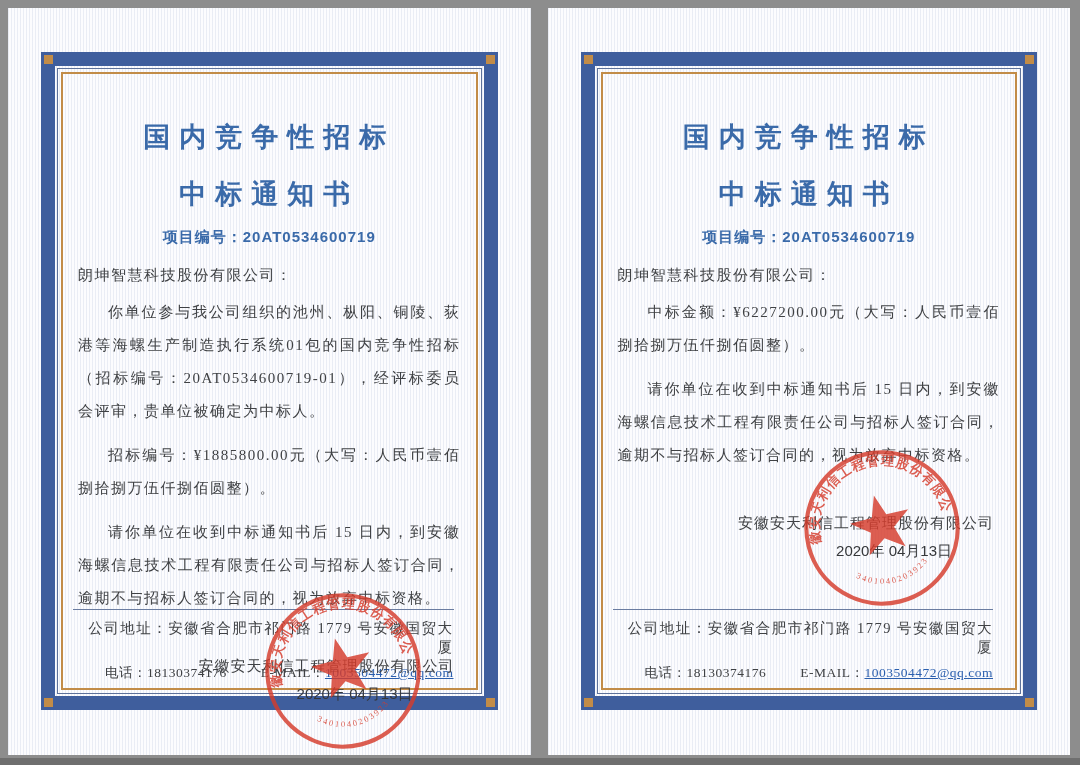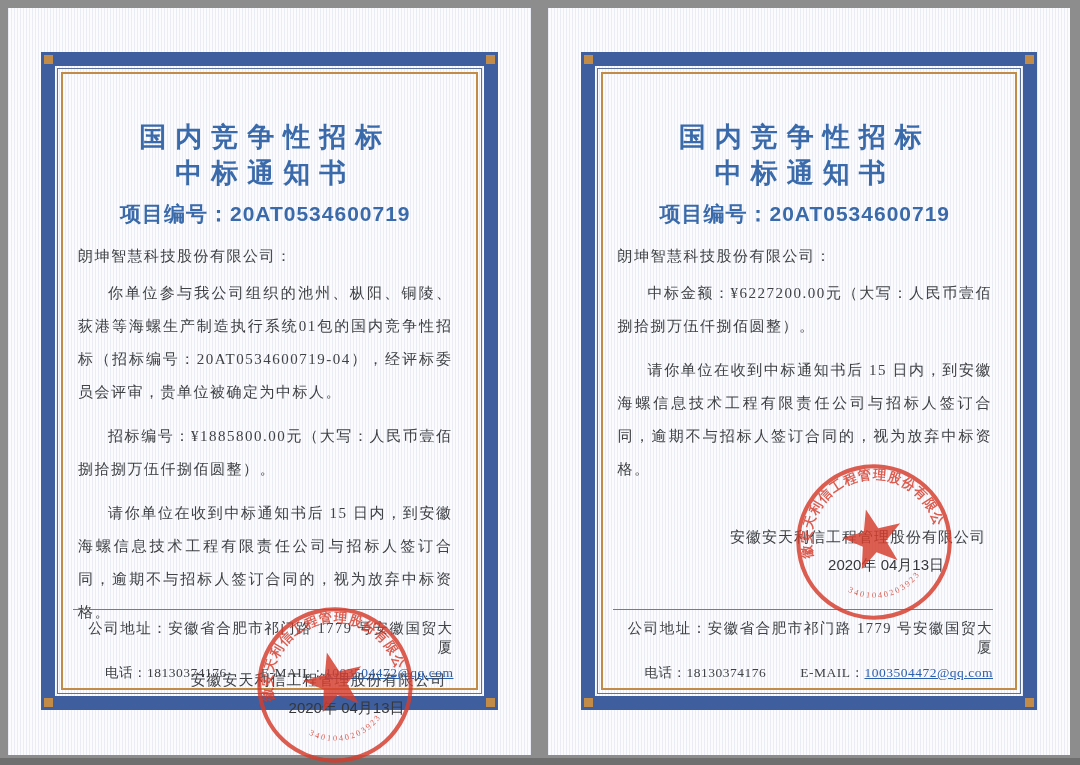--- a/index.html
+++ b/index.html
@@ -44,43 +44,43 @@
     position: absolute; width: 9px; height: 9px;
     background: #c28c48;
     z-index: 2;
   }
   .corner.tl { top: -11px; left: -11px; }
   .corner.tr { top: -11px; right: -11px; }
   .corner.bl { bottom: -11px; left: -11px; }
   .corner.br { bottom: -11px; right: -11px; }
   .content {
     position: absolute; inset: 0;
-    padding: 54px 31px 0 23px;
+    padding: 54px 23px 0 23px;
     color: #3f4144;
     font-size: 15px;
   }
   .title {
     text-align: center;
     font-family: "Liberation Sans", sans-serif;
     font-weight: bold;
     font-size: 27px;
     line-height: 34px;
     letter-spacing: 9px;
     color: #3a6aa9;
     margin: 0;
   }
-  .title.second { margin-top: 2px; }
+  .title.second { margin-top: 23px; }
   .project-no {
     text-align: center;
     font-family: "Liberation Sans", sans-serif;
     font-weight: bold;
-    font-size: 21px;
+    font-size: 15px;
     color: #3a6aa9;
     letter-spacing: 1px;
-    margin-top: 10px;
+    margin-top: 17px;
   }
   .salutation {
     margin-top: 19px;
     letter-spacing: 1.5px;
   }
   .para {
     margin-top: 11px;
     text-indent: 2em;
     text-align: justify;
     line-height: 33px;
@@ -152,21 +152,21 @@
   <div class="frame">
     <div class="corner tl"></div>
     <div class="corner tr"></div>
     <div class="corner bl"></div>
     <div class="corner br"></div>
     <div class="content">
       <div class="title">国内竞争性招标</div>
       <div class="title second">中标通知书</div>
       <div class="project-no">项目编号：20AT0534600719</div>
       <div class="salutation">朗坤智慧科技股份有限公司：</div>
-      <div class="para">你单位参与我公司组织的池州、枞阳、铜陵、荻港等海螺生产制造执行系统01包的国内竞争性招标（招标编号：20AT0534600719-04），经评标委员会评审，贵单位被确定为中标人。</div>
+      <div class="para">你单位参与我公司组织的池州、枞阳、铜陵、荻港等海螺生产制造执行系统01包的国内竞争性招标（招标编号：20AT0534600719-01），经评标委员会评审，贵单位被确定为中标人。</div>
       <div class="para">招标编号：¥1885800.00元（大写：人民币壹佰捌拾捌万伍仟捌佰圆整）。</div>
       <div class="para">请你单位在收到中标通知书后 15 日内，到安徽海螺信息技术工程有限责任公司与招标人签订合同，逾期不与招标人签订合同的，视为放弃中标资格。</div>
       <div class="sign-wrap">
         <svg class="seal" viewBox="0 0 160 160" aria-hidden="true">
           <defs>
             <path id="sealTop0" d="M 20,80 A 60,60 0 1 1 140,80"></path>
             <path id="sealBot0" d="M 30,98 A 53,53 0 0 0 130,98"></path>
           </defs>
           <circle cx="80" cy="80" r="72" fill="none" stroke="#d63c2c" stroke-width="4"></circle>
           <polygon points="80,48 72.9,68.3 51.5,68.7 68.6,81.7 62.4,102.3 80,90 97.6,102.3 91.4,81.7 108.5,68.7 87.1,68.3" fill="#d63c2c"></polygon>

